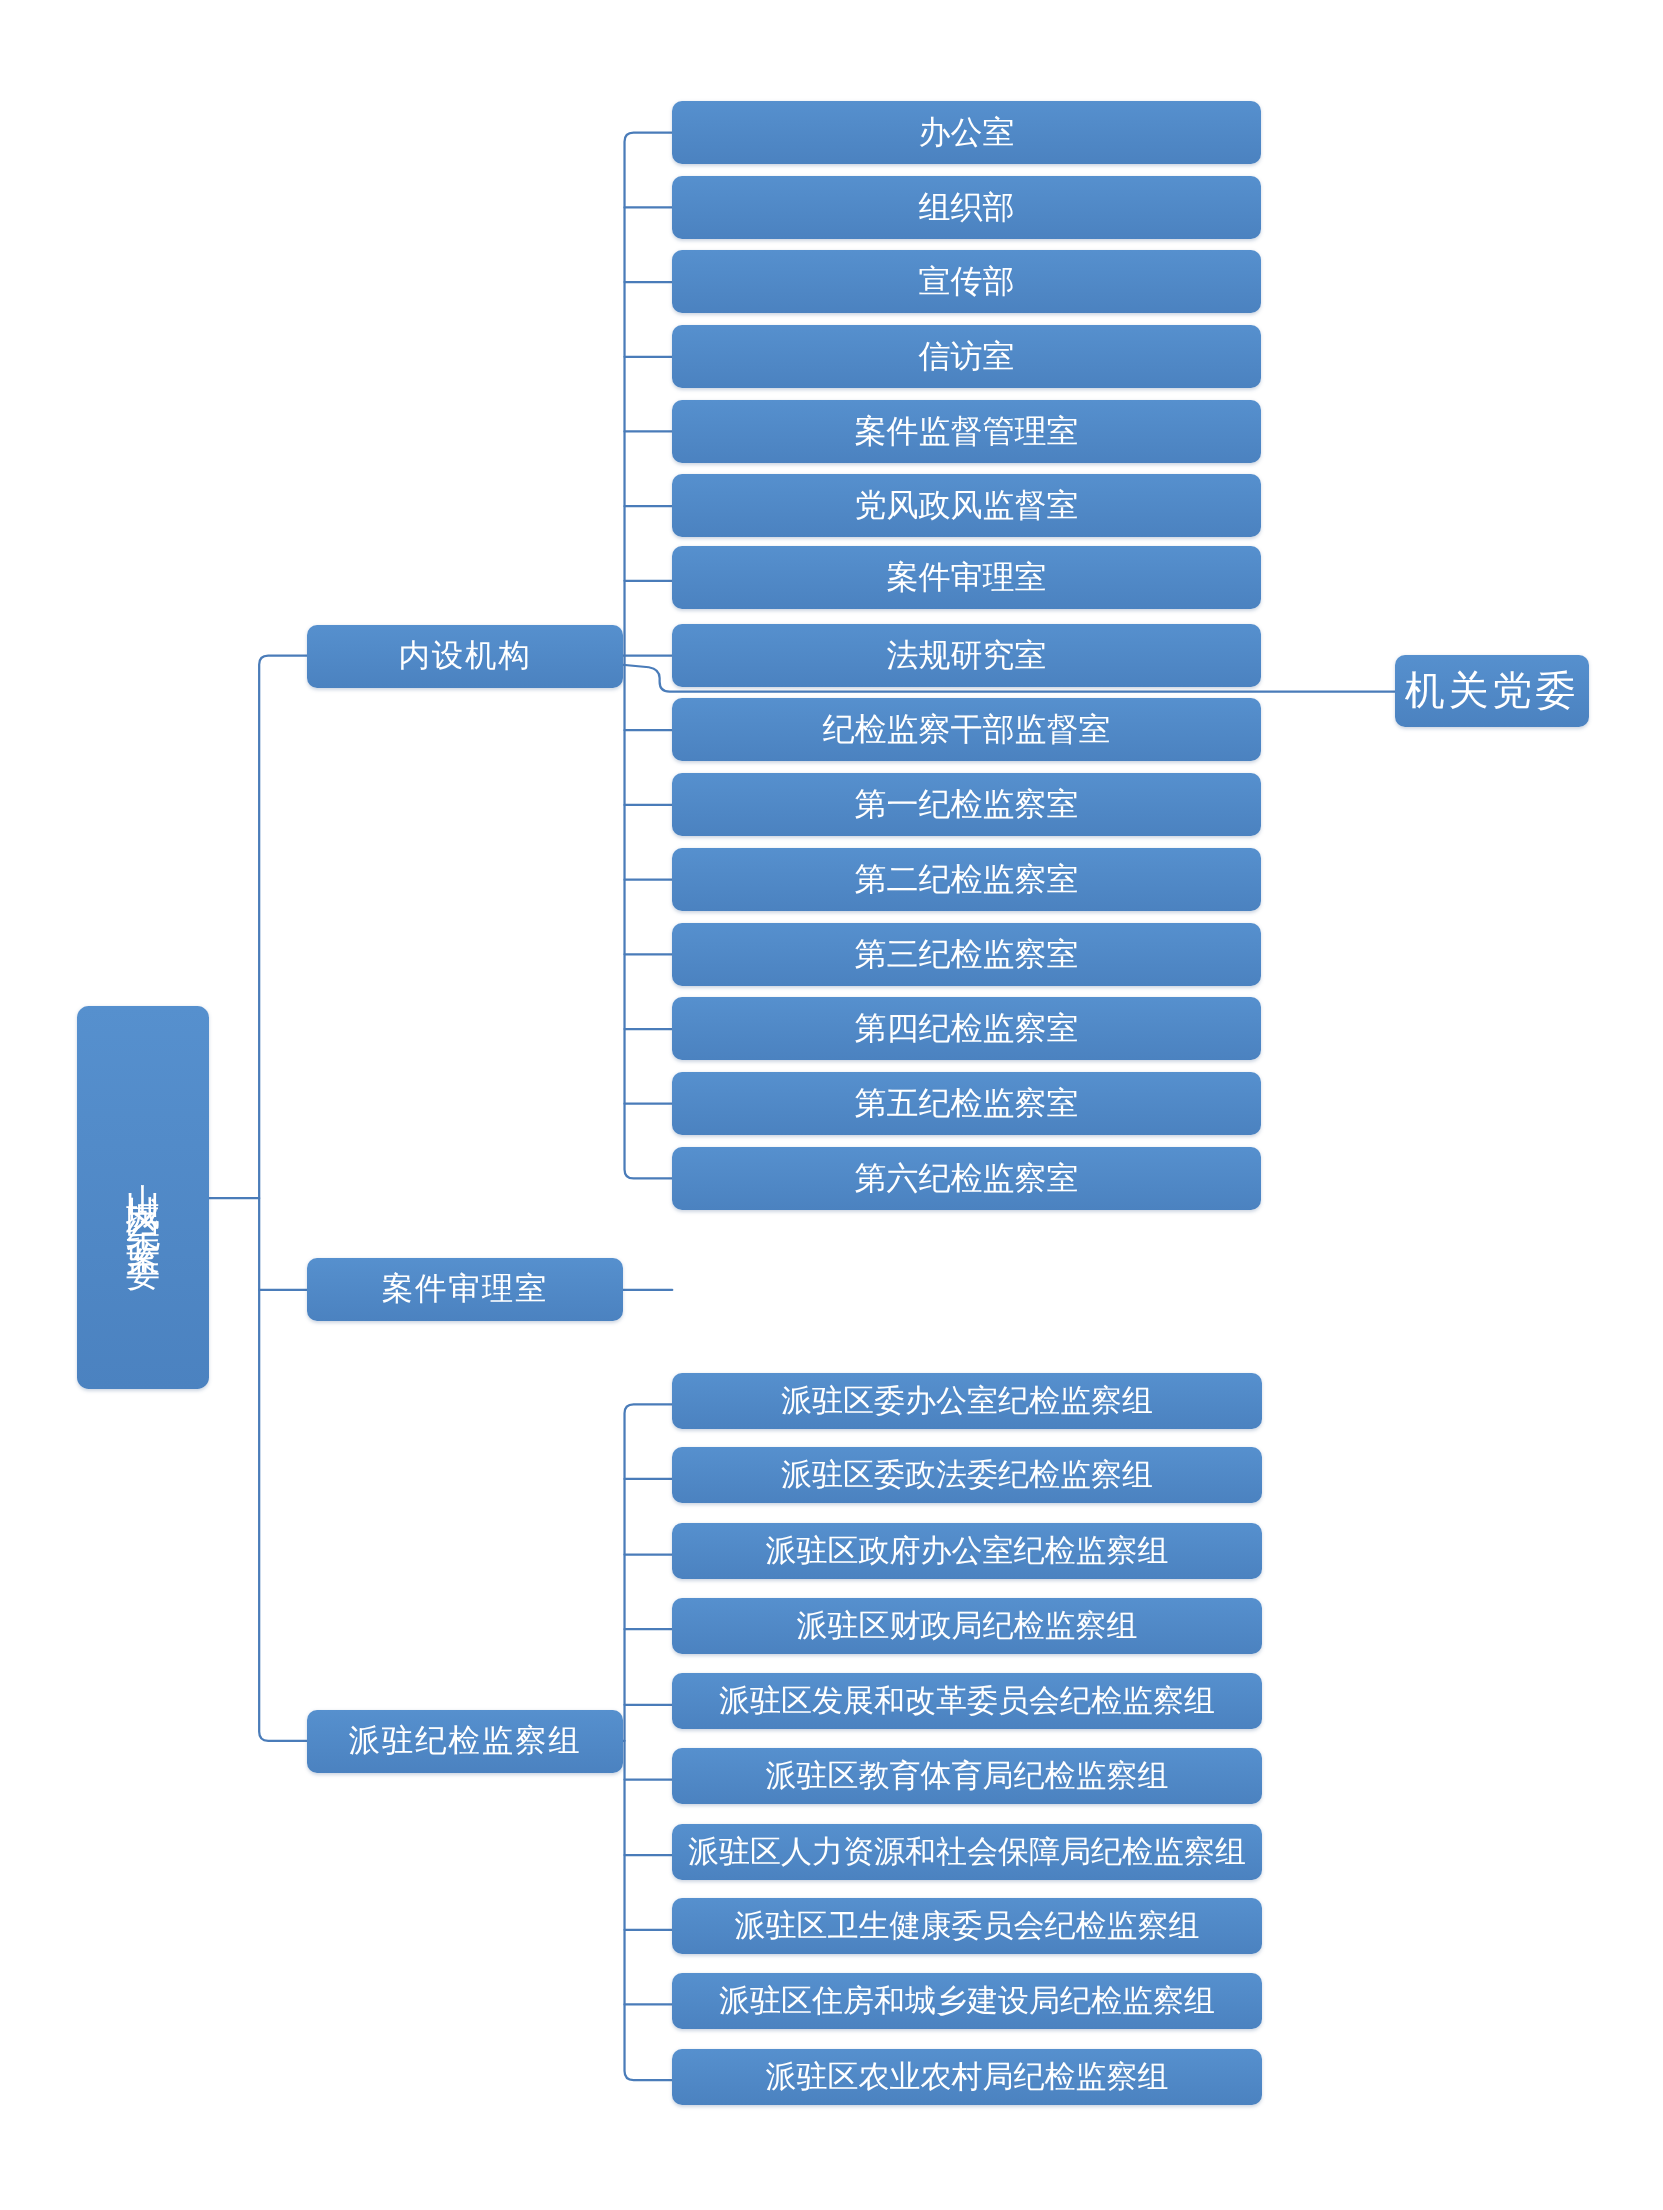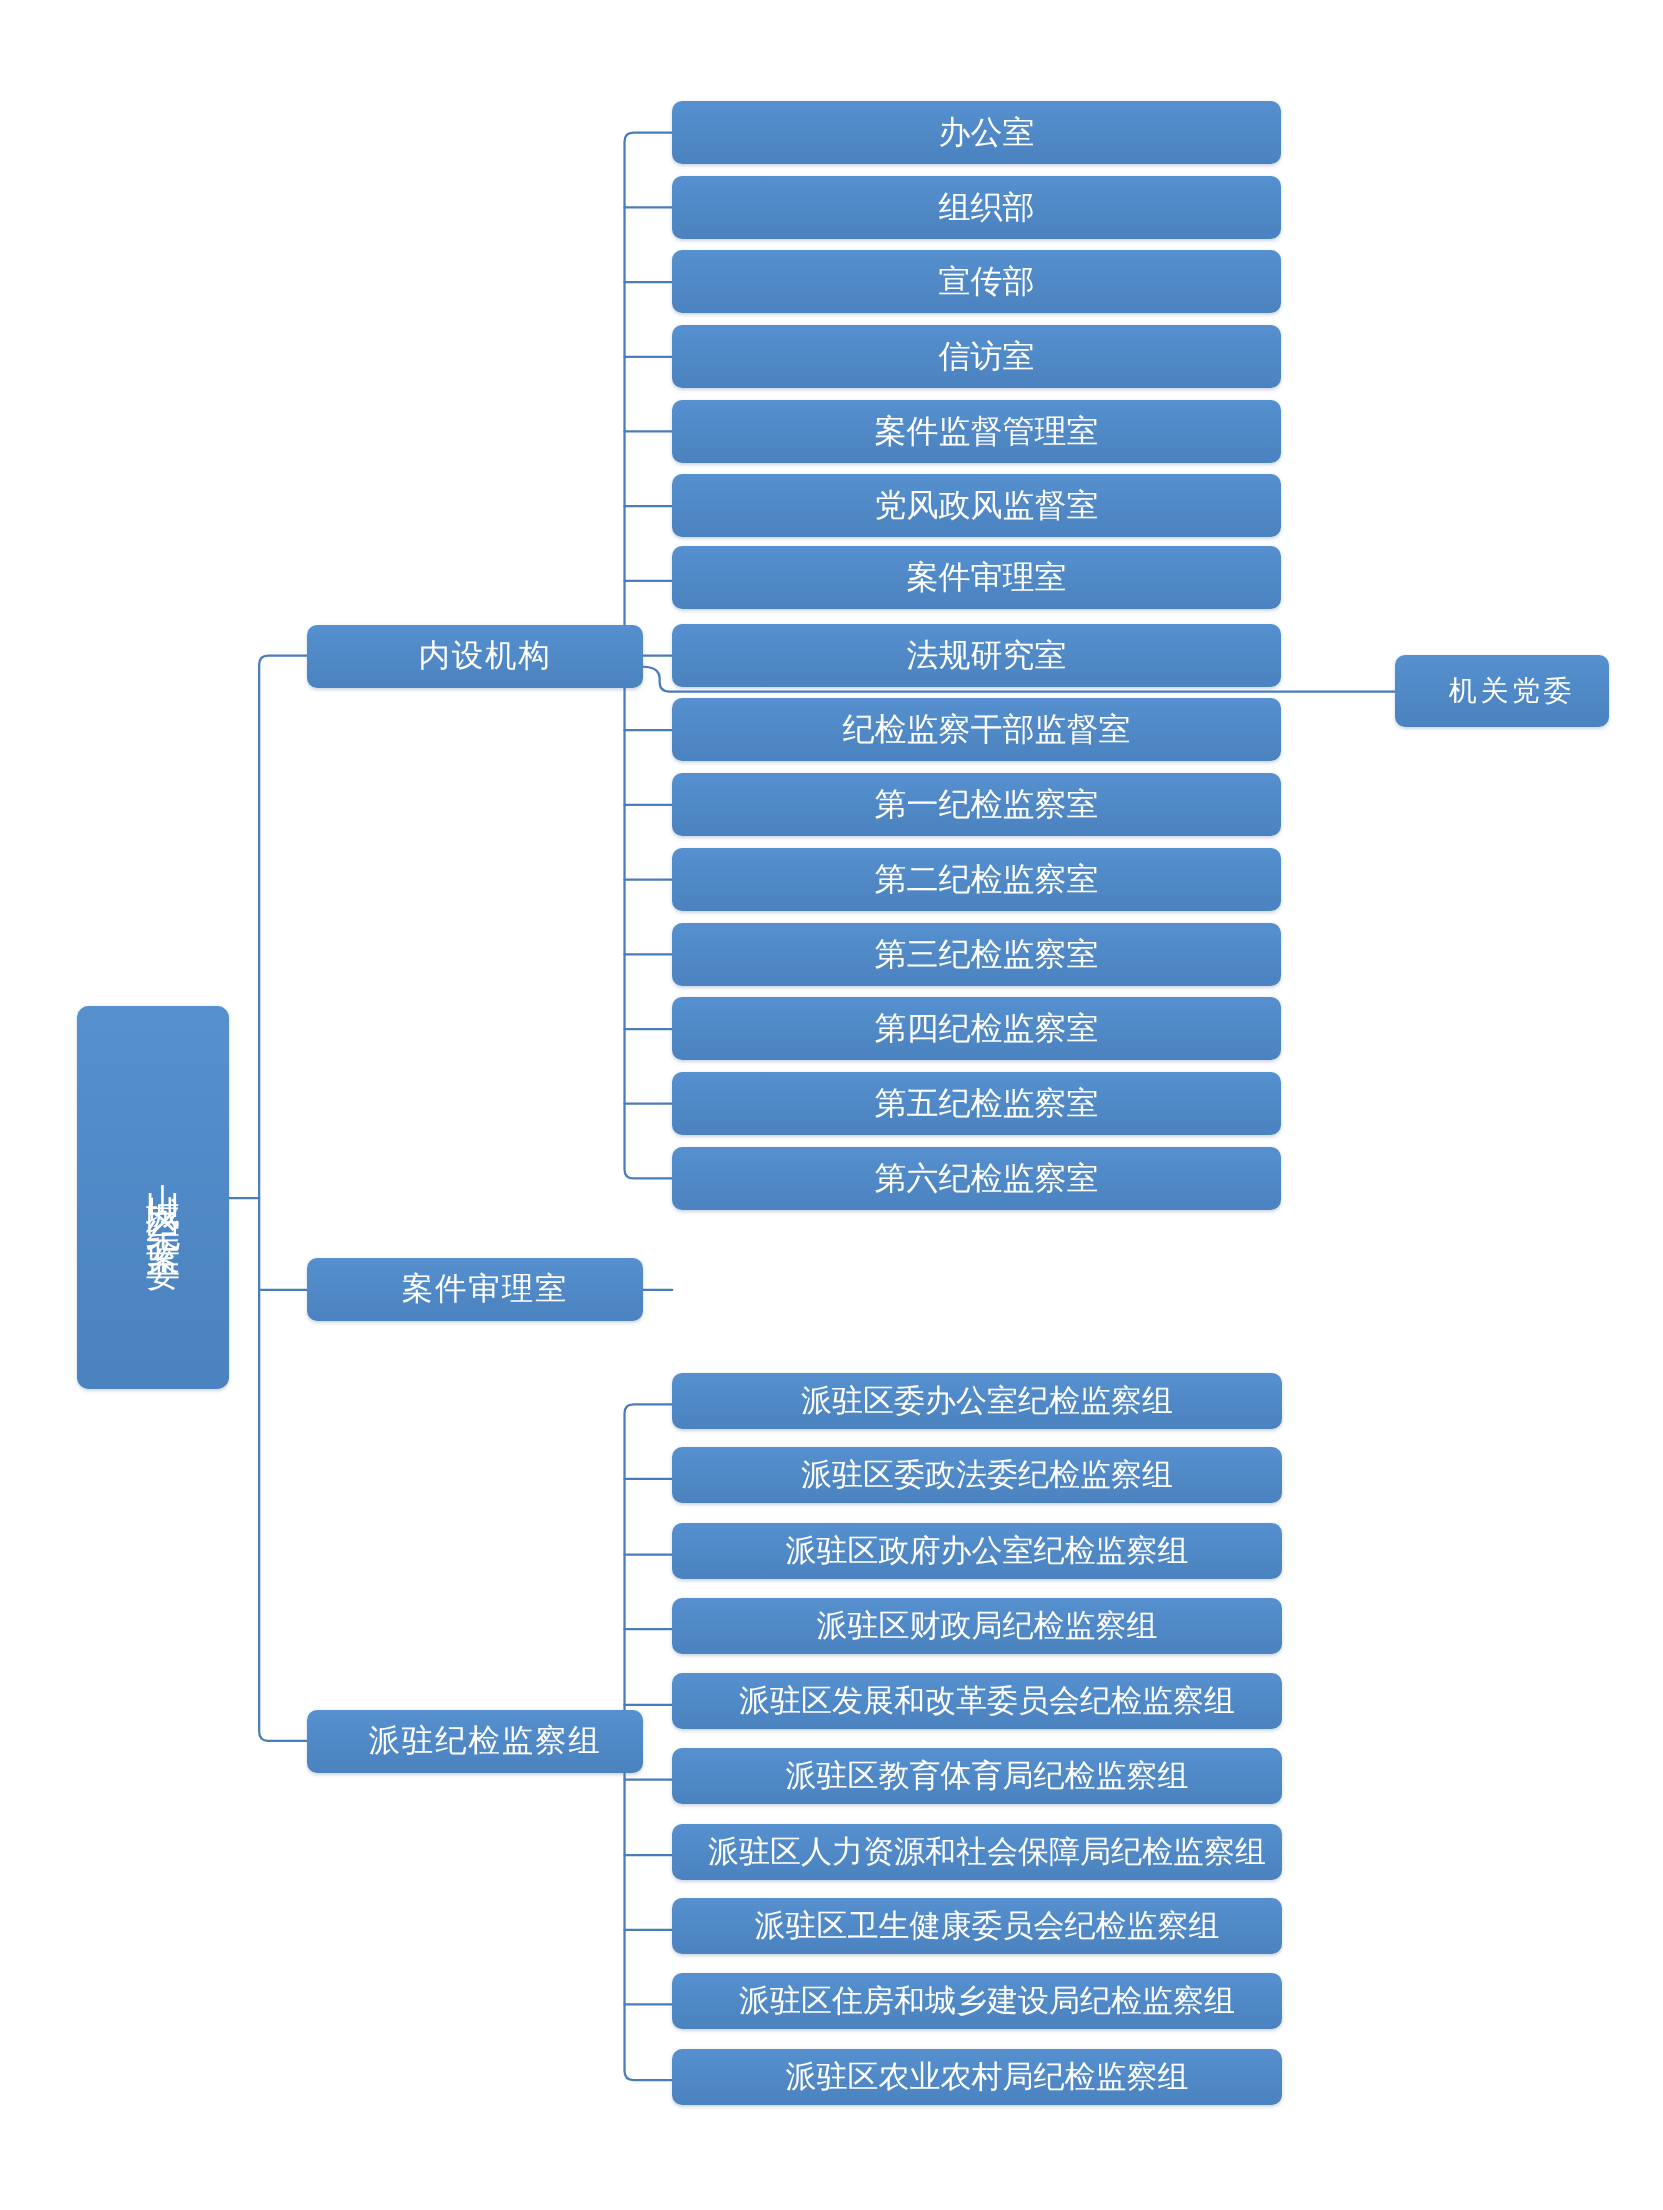--- a/index.html
+++ b/index.html
@@ -9,26 +9,25 @@
     overflow:hidden;
   }
   #canvas{position:absolute;inset:0;width:1663px;height:2211px;}
   svg.lines{position:absolute;left:0;top:0;width:1663px;height:2211px;z-index:1;}
   .node{
     position:absolute;z-index:2;display:flex;align-items:center;justify-content:center;
     background:linear-gradient(180deg,#5690ce 0%,#4b82c0 100%);
     border-radius:10px;color:#ffffff;text-align:center;
     box-shadow:0 1.8px 3.6px rgba(60,90,140,0.25);
     line-height:1.15;
-    padding-left:20px;
   }
   .col1{left:672px;width:589px;height:63px;font-size:32px;}
   .col3{left:672px;width:590px;height:56px;font-size:31px;}
   .lbl{left:307px;width:316px;height:63px;font-size:31.5px;letter-spacing:1.8px;}
-  .side{left:1395px;top:655px;width:194px;height:72px;font-size:28px;letter-spacing:3.6px;}
+  .side{left:1395px;top:655px;width:194px;height:72px;font-size:40px;letter-spacing:3.6px;}
   .rootnode{
     left:77px;top:1006px;width:132px;height:383px;font-size:34px;
     border-radius:11.7px;
   }
   .rootnode span{
     writing-mode:vertical-rl;text-orientation:upright;letter-spacing:11.7px;
   }
 </style>
 </head>
 <body>

